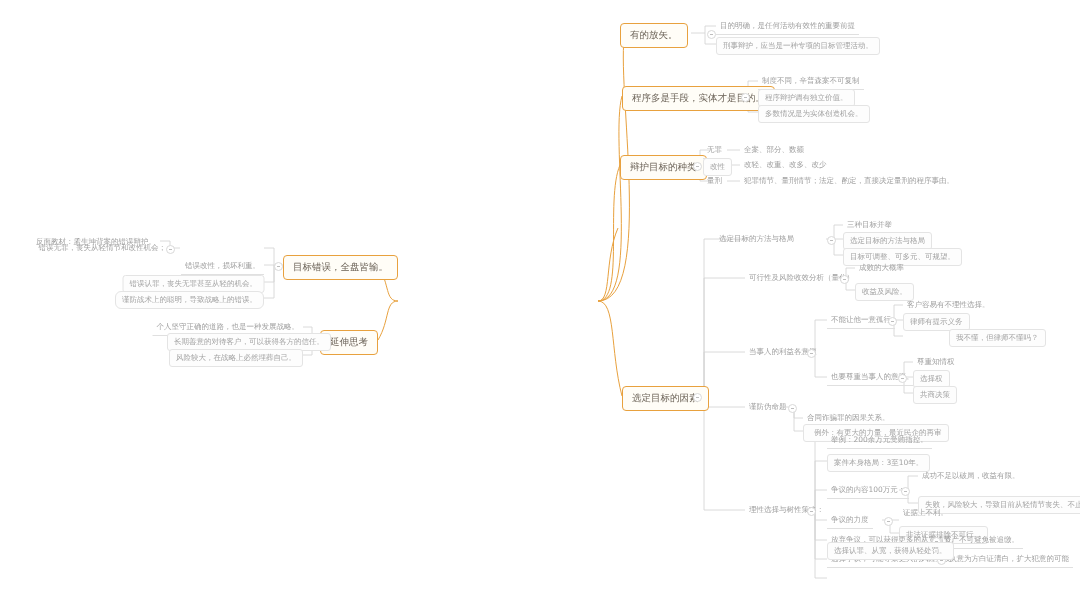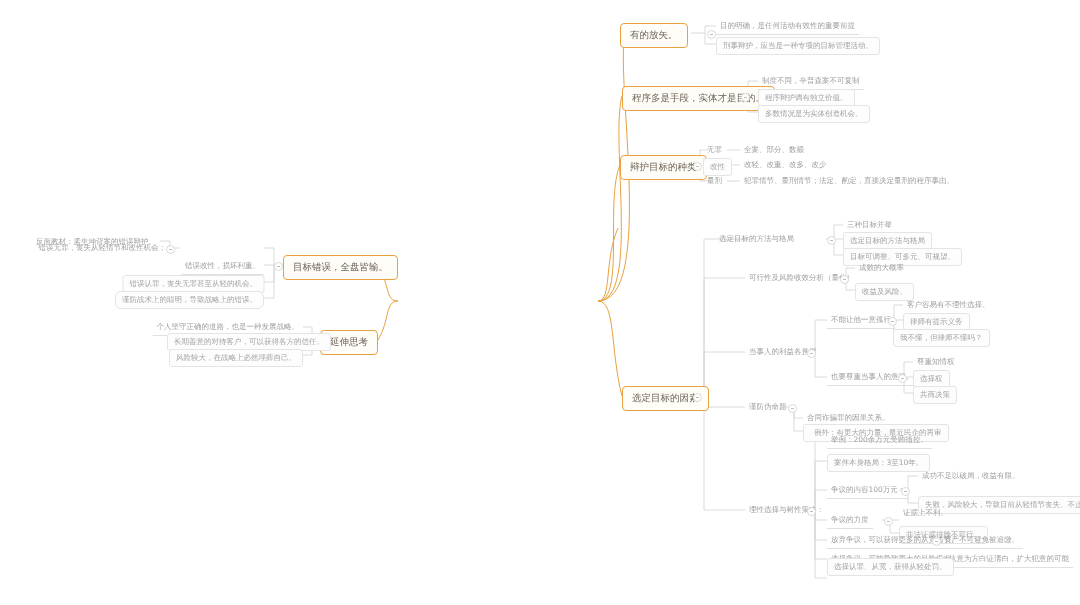--- a/index.html
+++ b/index.html
@@ -217,21 +217,21 @@
   <div class="node plain nobord" style="left:855px;top:261px;">成败的大概率</div>
   <div class="node lvl3" style="left:855px;top:283px;">收益及风险。</div>
 
   <div class="node plain nobord" style="left:745px;top:345px;">当事人的利益各意愿</div>
   <div class="collapse" style="left:807px;top:349px;"></div>
 
   <div class="node plain" style="left:827px;top:313px;">不能让他一意孤行</div>
   <div class="collapse" style="left:888px;top:317px;"></div>
   <div class="node plain nobord" style="left:903px;top:298px;">客户容易有不理性选择。</div>
   <div class="node lvl3" style="left:903px;top:313px;">律师有提示义务</div>
-  <div class="node lvl3" style="left:893px;top:329px;">我不懂，但律师不懂吗？</div>
+  <div class="node lvl3" style="left:949px;top:329px;">我不懂，但律师不懂吗？</div>
 
   <div class="node plain" style="left:827px;top:370px;">也要尊重当事人的意愿。</div>
   <div class="collapse" style="left:898px;top:374px;"></div>
   <div class="node plain nobord" style="left:913px;top:355px;">尊重知情权</div>
   <div class="node lvl3" style="left:913px;top:370px;">选择权</div>
   <div class="node lvl3" style="left:913px;top:386px;">共商决策</div>
 
   <div class="node plain nobord" style="left:745px;top:400px;">谨防伪命题</div>
   <div class="collapse" style="left:788px;top:404px;"></div>
   <div class="node plain nobord" style="left:803px;top:411px;">合同诈骗罪的因果关系。</div>
@@ -254,15 +254,15 @@
   <div class="node lvl3" style="left:899px;top:526px;">非法证据排除不可行。</div>
 
   <div class="node plain" style="left:827px;top:533px;">放弃争议，可以获得更多的从宽情节。</div>
   <div class="collapse" style="left:932px;top:537px;"></div>
   <div class="node plain" style="left:940px;top:533px;">资产不可避免被追缴。</div>
 
   <div class="node plain" style="left:827px;top:552px;">选择争议，可能导致更大的风险爆发。</div>
   <div class="collapse" style="left:937px;top:556px;"></div>
   <div class="node plain" style="left:945px;top:552px;">执意为方白证清白，扩大犯意的可能</div>
 
-  <div class="node lvl3" style="left:827px;top:542px;margin-top:16px;">选择认罪、从宽，获得从轻处罚。</div>
+  <div class="node lvl3" style="left:827px;top:542px;">选择认罪、从宽，获得从轻处罚。</div>
 
 </div>
 
 </body></html>

